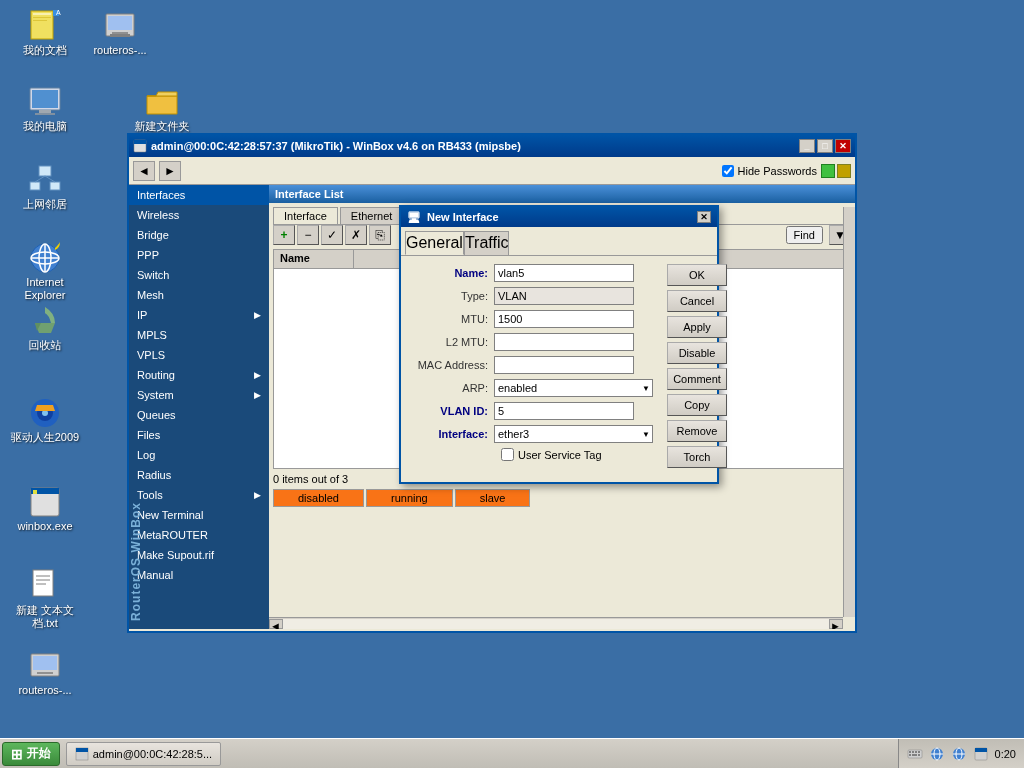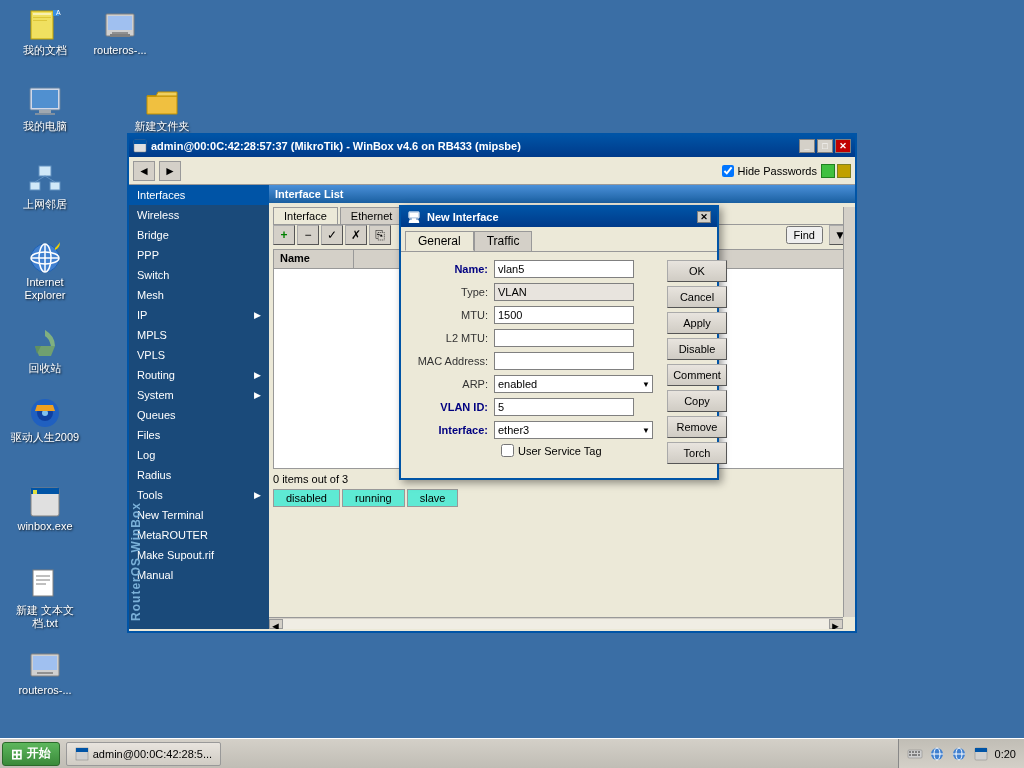--- a/index.html
+++ b/index.html
@@ -295,22 +295,22 @@
     .iface-status {
       margin-top: 4px;
       font-size: 11px;
     }
     .status-bar {
       display: flex;
       gap: 2px;
       margin-top: 4px;
     }
     .status-cell {
-      padding: 2px 12px;
-      background: #5eead4;
+      padding: 2px 24px;
+      background: #f97316;
       border: 1px solid #999;
       font-size: 11px;
     }
 
     
     .new-interface-dialog {
       position: absolute;
       top: 20px;
       left: 130px;
       width: 320px;
@@ -344,25 +344,25 @@
       justify-content: center;
       cursor: pointer;
       color: black;
     }
     .dialog-tabs {
       display: flex;
       padding: 4px 4px 0;
       border-bottom: 1px solid #999;
     }
     .dialog-tab {
-      padding: 2px 12px;
+      padding: 2px 0;
       background: #d4d0c8;
       border: 1px solid #999;
       border-bottom: none;
-      font-size: 12px;
+      font-size: 16px;
       cursor: pointer;
       position: relative;
     }
     .dialog-tab.active {
       background: #ece9d8;
       border-bottom: 1px solid #ece9d8;
       z-index: 1;
     }
     .dialog-body {
       display: flex;
@@ -528,21 +528,21 @@
       <circle cx="18" cy="18" r="14" fill="#4080d0" stroke="#2060b0" stroke-width="1"></circle>
       <ellipse cx="18" cy="18" rx="6" ry="14" fill="none" stroke="white" stroke-width="1.5"></ellipse>
       <ellipse cx="18" cy="18" rx="14" ry="6" fill="none" stroke="white" stroke-width="1.5"></ellipse>
       <line x1="4" y1="18" x2="32" y2="18" stroke="white" stroke-width="1.5"></line>
       <line x1="18" y1="4" x2="18" y2="32" stroke="white" stroke-width="1.5"></line>
       <path d="M28 8 Q32 4 33 2 Q33 8 28 10 Z" fill="#f0d000"></path>
     </svg>
     <span>Internet Explorer</span>
   </div>
 
-  <div class="desktop-icon" style="left:10px;top:326px;text-align:right;">
+  <div class="desktop-icon" style="left:10px;top:303px;text-align:right;">
     <svg class="desktop-svg" viewBox="0 0 36 36">
       <path d="M18 4 L22 12 L18 10 L18 4Z" fill="#70a070"></path>
       <path d="M18 4 Q28 10 28 20 L24 20 Q22 12 18 10Z" fill="#80b080"></path>
       <path d="M8 20 L28 20 L24 30 L12 30Z" fill="#70a070"></path>
       <path d="M10 28 L8 20 L14 20Z" fill="#609060"></path>
     </svg>
     <span>回收站</span>
   </div>
 
   <div class="desktop-icon" style="left:10px;top:395px;">

